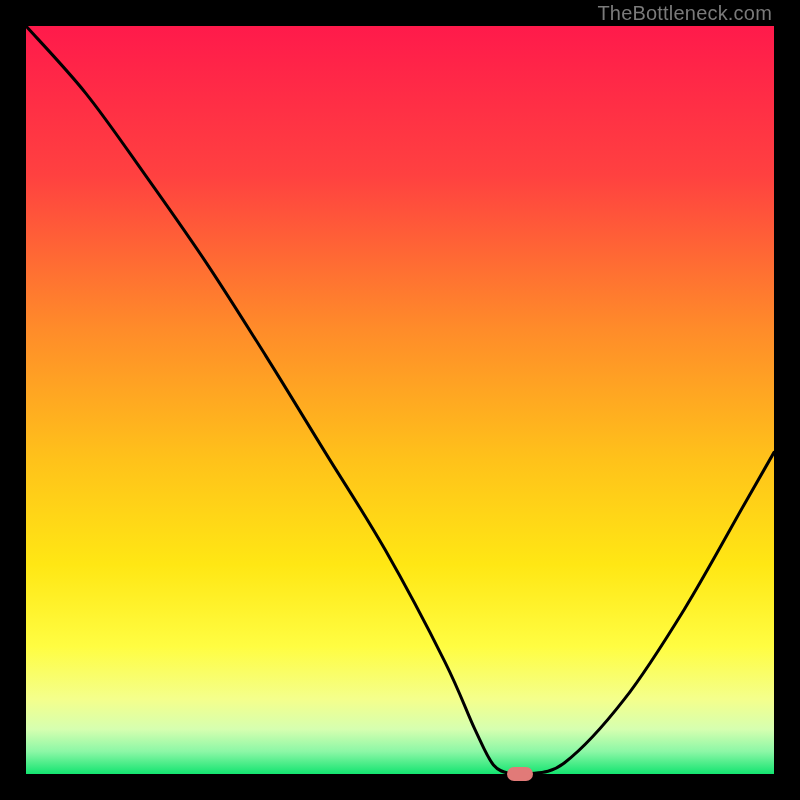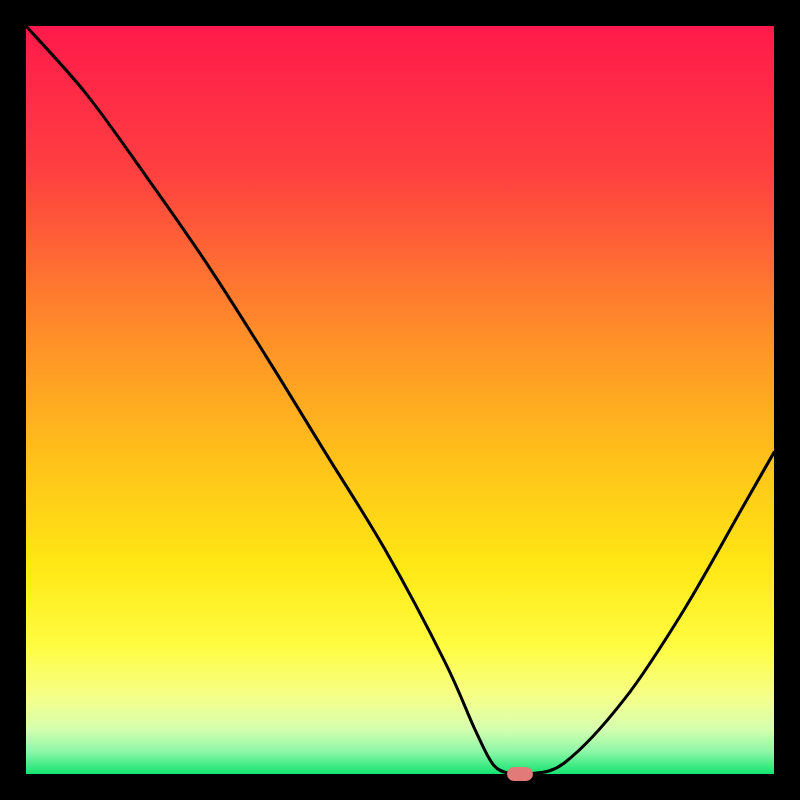--- a/index.html
+++ b/index.html
@@ -48,20 +48,21 @@
     height: 14px;
     border-radius: 7px;
     background: #e17a78;
   }
 </style>
 </head>
 <body>
 
 <div class="frame">
 
+  <div class="watermark">TheBottleneck.com</div>
 
   <svg class="plot" id="plot-bg" viewBox="0 0 748 748" preserveAspectRatio="none">
     <defs>
       <linearGradient id="bgGrad" x1="0" y1="0" x2="0" y2="1">
           <stop offset="0.00%" stop-color="#ff1a4b"></stop>
           <stop offset="20.00%" stop-color="#ff4140"></stop>
           <stop offset="40.00%" stop-color="#ff8a2a"></stop>
           <stop offset="58.00%" stop-color="#ffc21a"></stop>
           <stop offset="72.00%" stop-color="#ffe714"></stop>
           <stop offset="83.00%" stop-color="#fffd42"></stop>

